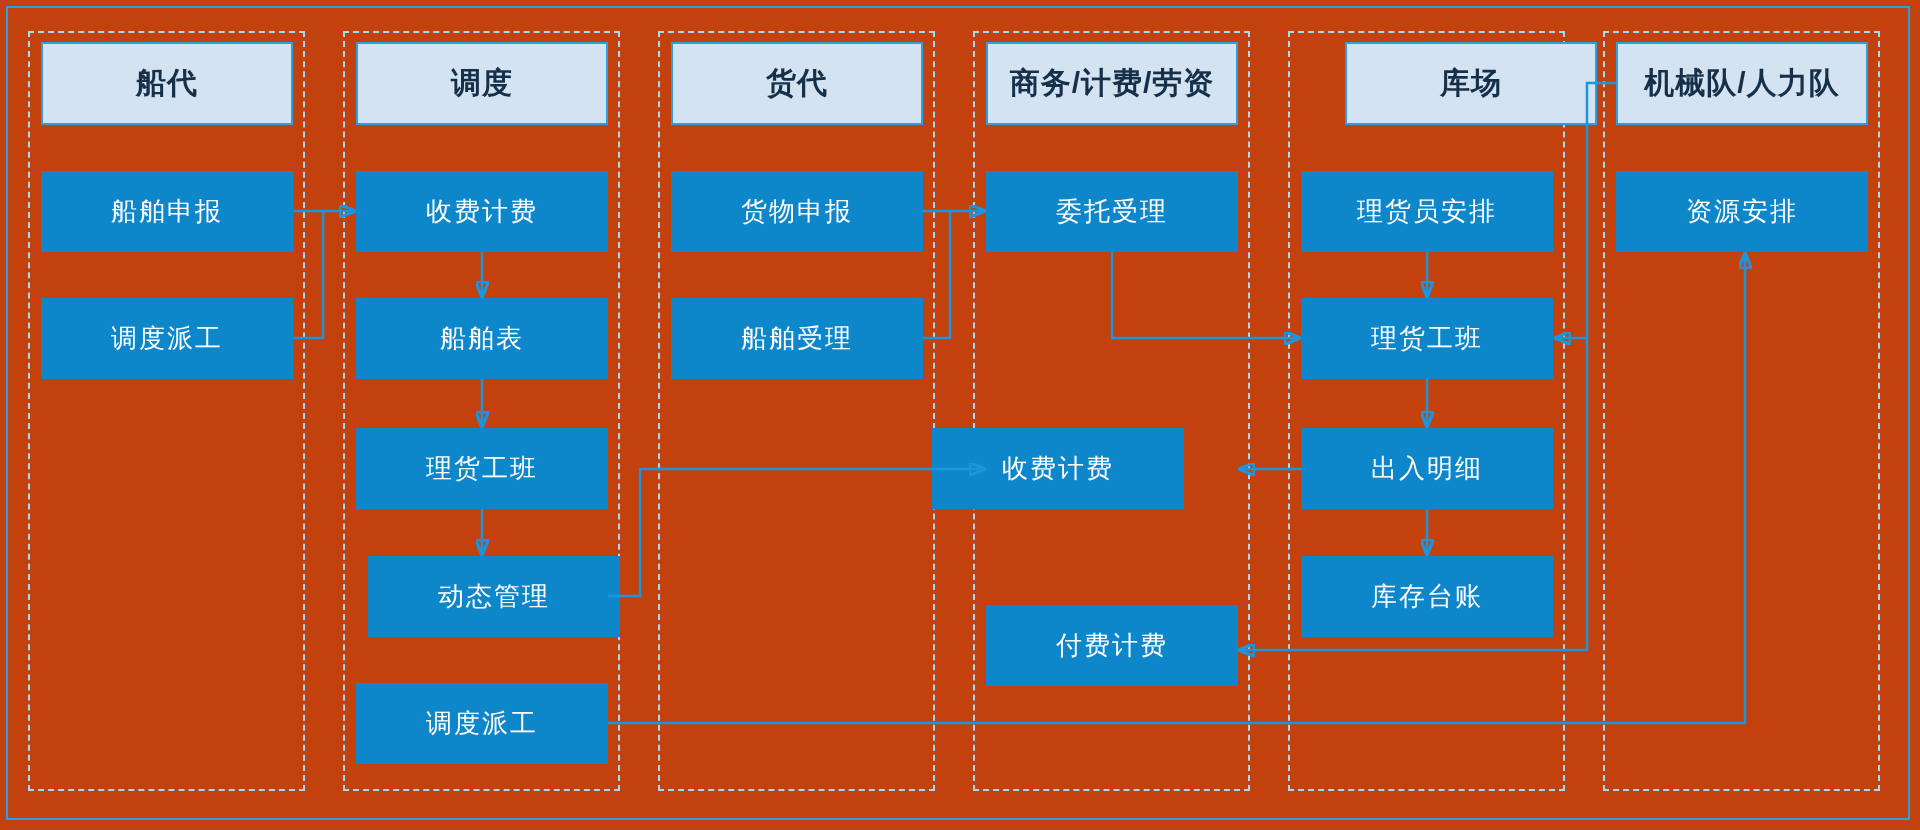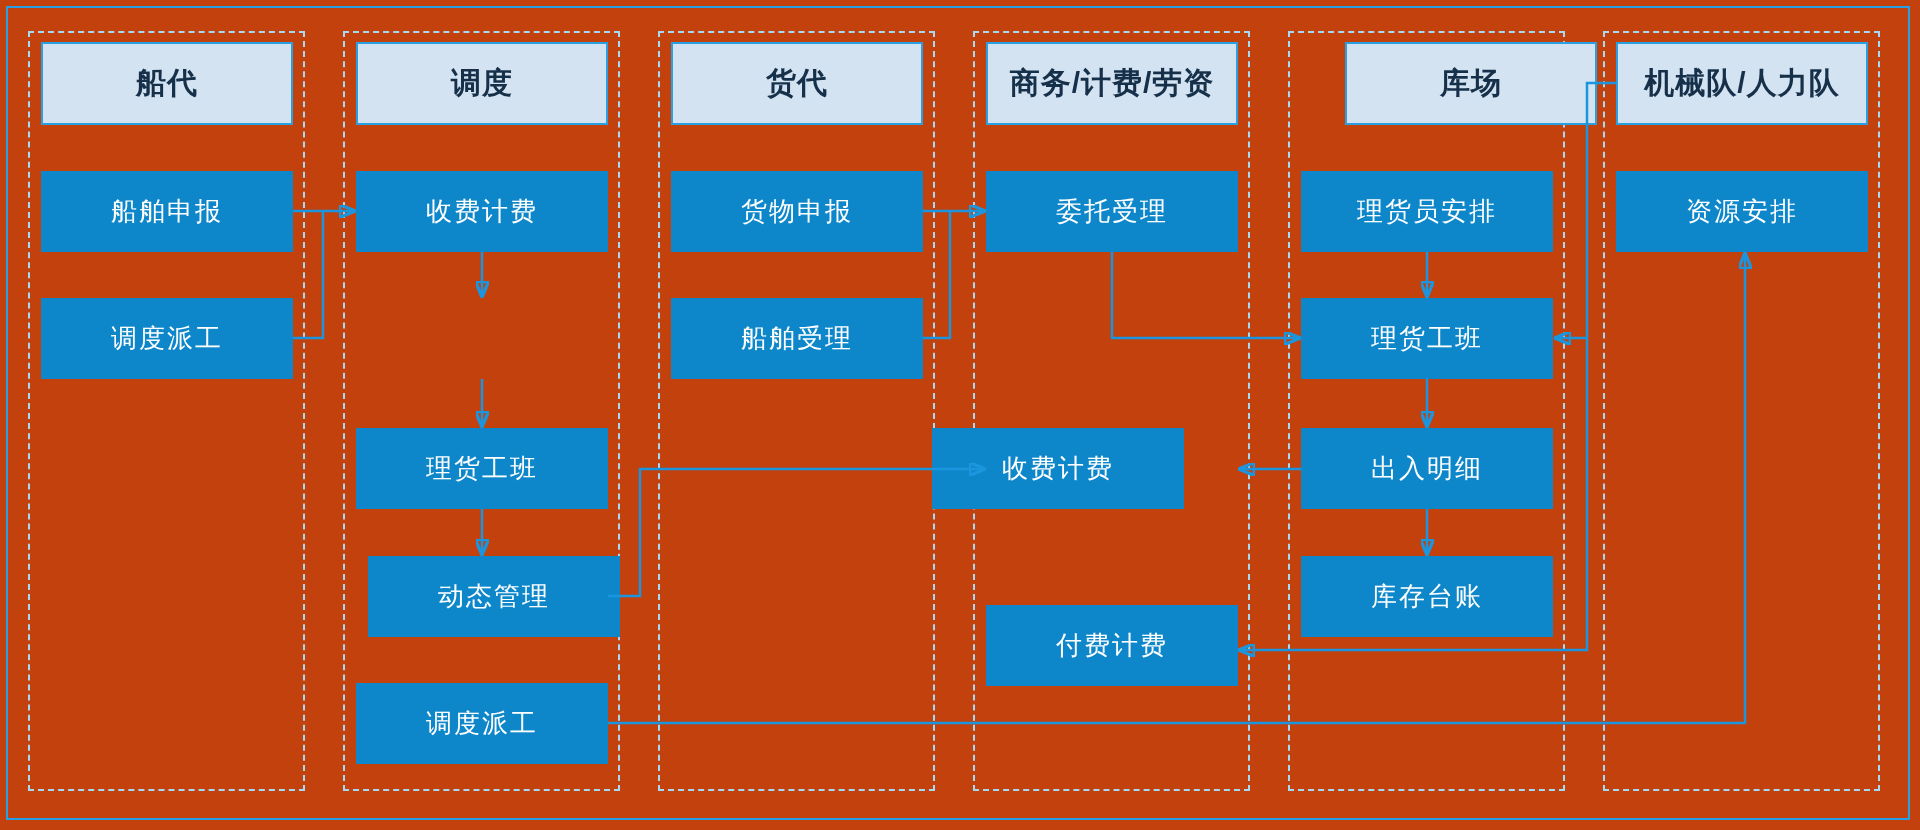--- a/index.html
+++ b/index.html
@@ -92,20 +92,21 @@
   <div class="lane-header" style="left:671px">货代</div>
   <div class="lane-header" style="left:356px">调度</div>
   <div class="lane-header" style="left:986px">商务/计费/劳资</div>
   <div class="lane-header" style="left:1345px">库场</div>
   <div class="lane-header" style="left:1616px">机械队/人力队</div>
 
   <div class="node" style="left:41px;top:171px">船舶申报</div>
   <div class="node" style="left:41px;top:298px">调度派工</div>
 
   <div class="node" style="left:356px;top:171px">收费计费</div>
+  <div class="node" style="left:356px;top:298px">船舶表</div>
   <div class="node" style="left:356px;top:428px">理货工班</div>
   <div class="node" style="left:368px;top:556px">动态管理</div>
   <div class="node" style="left:356px;top:683px">调度派工</div>
 
   <div class="node" style="left:671px;top:171px">货物申报</div>
   <div class="node" style="left:671px;top:298px">船舶受理</div>
 
   <div class="node" style="left:986px;top:171px">委托受理</div>
   <div class="node" style="left:932px;top:428px">收费计费</div>
   <div class="node" style="left:986px;top:605px">付费计费</div>

